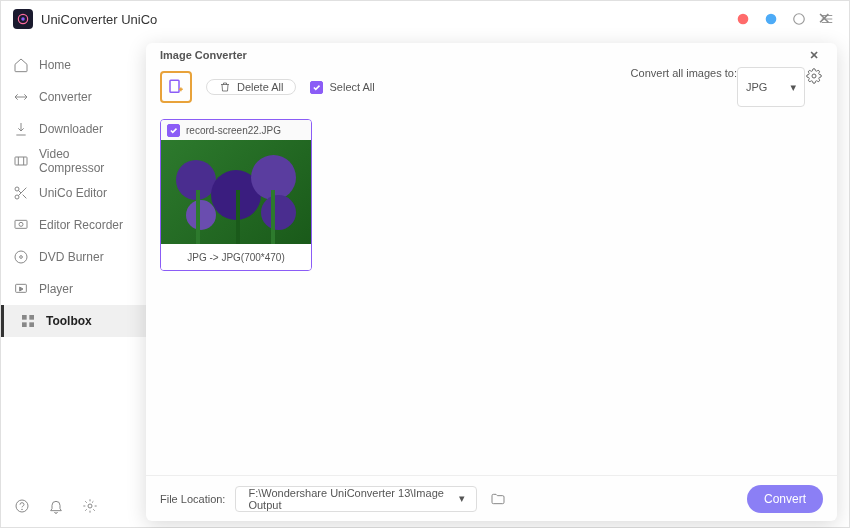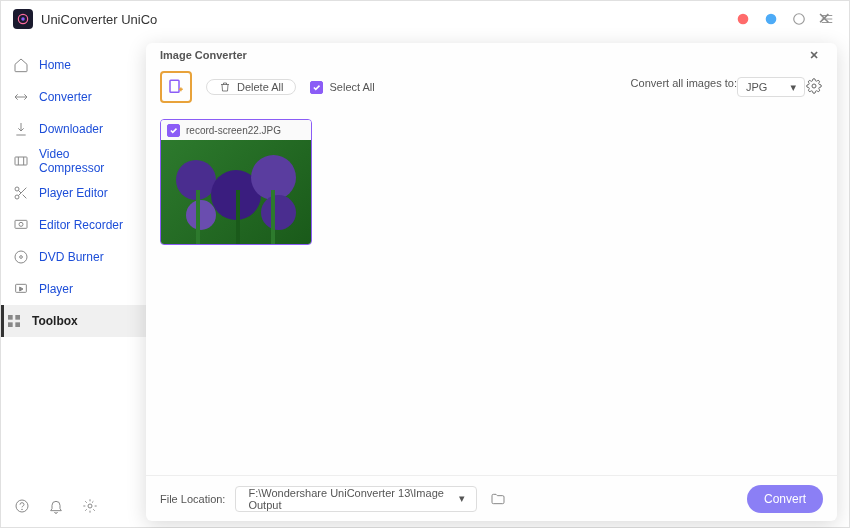--- a/index.html
+++ b/index.html
@@ -6,38 +6,38 @@
 body{width:850px;height:528px;background:#f7f7f7;position:relative;overflow:hidden}
 .app-window{position:absolute;top:0;left:0;width:850px;height:528px;background:#fff;display:flex;flex-direction:column;border:1px solid #e0e0e0}
 .titlebar{height:36px;display:flex;align-items:center;padding:0 12px;background:#fff}
 .app-logo{width:20px;height:20px;background:#1a1a2e;border-radius:4px;display:flex;align-items:center;justify-content:center;margin-right:8px}
 .app-logo svg{width:14px;height:14px}
 .app-title{font-size:13px;color:#333;font-weight:500}
 .titlebar-actions{margin-left:auto;display:flex;gap:8px}
 .titlebar-actions span{width:20px;height:20px;display:flex;align-items:center;justify-content:center;color:#888}
 .app-body{flex:1;display:flex}
 .sidebar{width:145px;background:#fff;padding-top:12px}
-.sidebar-item{height:32px;display:flex;align-items:center;padding:0 12px;gap:10px;color:#1d4ed8;font-size:12px;cursor:pointer}
-.sidebar-item.active{background:#f0f0f0;font-weight:700;color:#222;border-left:3px solid #333;padding-left:2px}
+.sidebar-item{height:32px;display:flex;align-items:center;padding:0 12px;gap:10px;color:#737373;font-size:12px;cursor:pointer}
+.sidebar-item.active{background:#f0f0f0;font-weight:700;color:#222;border-left:3px solid #333;padding-left:16px}
 .sidebar-item .sicon{width:16px;height:16px;display:flex;align-items:center;justify-content:center;color:#888}
 .sidebar-bottom{position:absolute;bottom:12px;left:12px;display:flex;gap:16px;color:#888}
 .sidebar-bottom span{width:18px;height:18px;display:flex;align-items:center;justify-content:center;cursor:pointer}
 .content-area{flex:1;position:relative}
 .modal{position:absolute;top:6px;left:0;right:12px;bottom:6px;background:#fefefe;border-radius:6px;box-shadow:0 4px 20px rgba(0,0,0,0.15);display:flex;flex-direction:column}
 .modal-header{height:24px;display:flex;align-items:center;padding:0 14px;font-size:11px;font-weight:700;color:#555}
 .modal-close{margin-left:auto;width:18px;height:18px;display:flex;align-items:center;justify-content:center;color:#666;cursor:pointer}
 .toolbar{height:40px;display:flex;align-items:center;padding:0 14px;gap:14px}
 .add-btn{width:32px;height:32px;border:2px solid #e8a23a;border-radius:4px;display:flex;align-items:center;justify-content:center;cursor:pointer}
 .add-btn svg{width:18px;height:18px}
 .delete-all{height:16px;padding:0 12px;border:1px solid #ddd;border-radius:13px;display:flex;align-items:center;gap:6px;font-size:11px;color:#555;cursor:pointer;background:#fff}
 .selectall{display:flex;align-items:center;gap:6px;font-size:11px;color:#555;cursor:pointer}
 .checkbox{width:13px;height:13px;border:1px solid #8b5cf6;border-radius:2px;background:#8b5cf6;display:flex;align-items:center;justify-content:center}
 .checkbox svg{width:9px;height:9px}
 .toolbar-right{margin-left:auto;display:flex;align-items:flex-start;font-size:11px;color:#555}
-.format-select{height:20px;width:68px;border:1px solid #ddd;border-radius:4px;padding:0 8px;display:flex;align-items:center;justify-content:space-between;font-size:11px;color:#555;cursor:pointer;background:#fff}
+.format-select{height:40px;width:68px;border:1px solid #ddd;border-radius:4px;padding:0 8px;display:flex;align-items:center;justify-content:space-between;font-size:11px;color:#555;cursor:pointer;background:#fff}
 .gear{width:18px;height:18px;color:#666;cursor:pointer;display:flex;align-items:center;justify-content:center}
 .items-area{flex:1;padding:12px 14px;overflow:auto}
 .item-card{width:152px;border:1.5px solid #8b5cf6;border-radius:4px;overflow:hidden;background:#fff}
 .item-head{height:20px;display:flex;align-items:center;padding:0 6px;gap:6px;font-size:10px;color:#555;background:#fafafa}
 .item-img{width:150px;height:104px;background:linear-gradient(135deg,#2d7a2d 0%,#1a5a1a 100%);position:relative;overflow:hidden}
 .flower{position:absolute;border-radius:50%}
 .item-foot{height:26px;display:flex;align-items:center;justify-content:center;font-size:10px;color:#555;background:#fff}
 .bottombar{height:46px;border-top:1px solid #eee;display:flex;align-items:center;padding:0 14px;gap:10px;font-size:11px;color:#555}
 .path-select{height:26px;flex:0 0 242px;border:1px solid #ddd;border-radius:4px;padding:0 12px;display:flex;align-items:center;font-size:11px;color:#555;cursor:pointer;background:#fff}
 .path-select span:last-child{margin-left:auto}
@@ -118,21 +118,21 @@
           <span>Video Compressor</span>
         </div>
       <div class="sidebar-item">
           <span class="sicon">
             <svg width="16" height="16" viewBox="0 0 24 24" fill="none" stroke="currentColor" stroke-width="1.5">
               <circle cx="6" cy="6" r="3"></circle>
               <circle cx="6" cy="18" r="3"></circle>
               <path d="M20 4L8.12 15.88M14.47 14.48L20 20M8.12 8.12L12 12"></path>
             </svg>
           </span>
-          <span>Player Editor</span>
+          <span>UniCo Editor</span>
         </div>
       <div class="sidebar-item">
           <span class="sicon">
             <svg width="16" height="16" viewBox="0 0 24 24" fill="none" stroke="currentColor" stroke-width="1.5">
               <rect x="3" y="5" width="18" height="12" rx="1"></rect>
               <circle cx="12" cy="11" r="3"></circle>
             </svg>
           </span>
           <span>Editor Recorder</span>
         </div>
@@ -244,20 +244,21 @@
             <div class="item-img">
               <div class="flower" style="width:40px;height:40px;background:#4a2d8f;top:20px;left:15px"></div>
               <div class="flower" style="width:50px;height:50px;background:#3a1d7f;top:30px;left:50px"></div>
               <div class="flower" style="width:45px;height:45px;background:#5a3d9f;top:15px;left:90px"></div>
               <div class="flower" style="width:35px;height:35px;background:#4a2d8f;top:55px;left:100px"></div>
               <div class="flower" style="width:30px;height:30px;background:#6a4daf;top:60px;left:25px"></div>
               <div style="position:absolute;width:4px;height:60px;background:#2d7a2d;top:50px;left:35px"></div>
               <div style="position:absolute;width:4px;height:60px;background:#1a5a1a;top:50px;left:75px"></div>
               <div style="position:absolute;width:4px;height:60px;background:#2d7a2d;top:50px;left:110px"></div>
             </div>
+            <div class="item-foot">JPG -&gt; JPG(700*470)</div>
           </div>
         </div>
 
         <div class="bottombar">
           <span>File Location:</span>
           <div class="path-select">
             <span>F:\Wondershare UniConverter 13\Image Output</span>
             <span>▾</span>
           </div>
           <span class="folder-btn">

